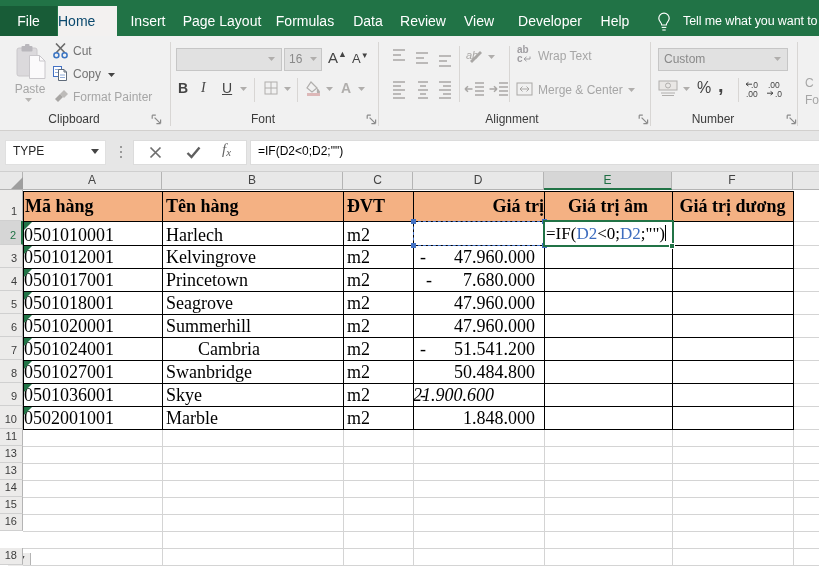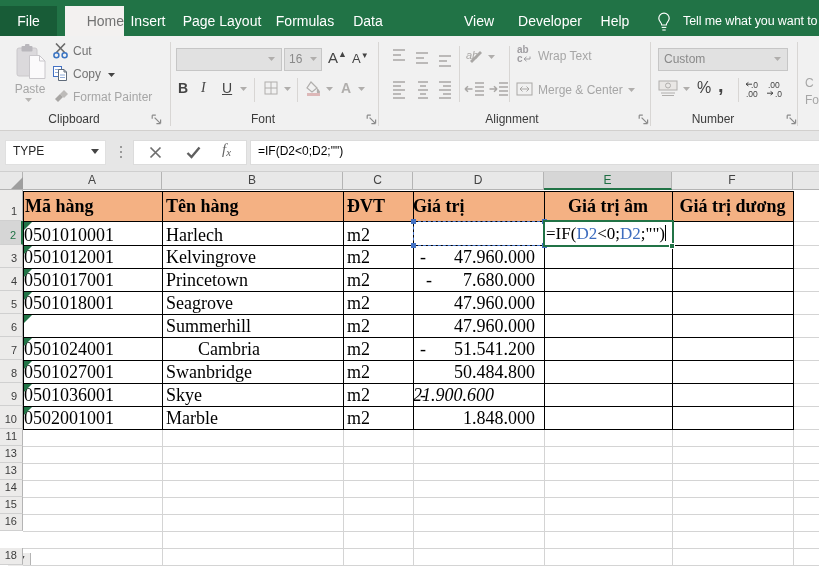--- a/index.html
+++ b/index.html
@@ -4,22 +4,22 @@
 <style>
   * { margin:0; padding:0; box-sizing:border-box; }
   html,body { width:819px; height:566px; overflow:hidden; }
   #app { position:relative; width:819px; height:566px; background:#fff;
          font-family:"Liberation Sans", sans-serif; }
   .abs { position:absolute; }
   
   #topbar { position:absolute; left:0; top:0; width:819px; height:36px; background:#217346; }
   #filetab { position:absolute; left:0; top:6px; width:57px; height:30px; background:#185c37;
              color:#fff; font-size:14px; text-align:center; line-height:30px; }
-  #hometab { position:absolute; left:65px; top:6px; width:59px; height:30px; background:#f3f1f0;
-             color:#737373; font-size:14px; text-align:right; line-height:30px; }
+  #hometab { position:absolute; left:58px; top:6px; width:59px; height:30px; background:#f3f1f0;
+             color:#0c4a6e; font-size:14px; text-align:left; line-height:30px; }
   .tab { position:absolute; top:6px; height:30px; color:#fff; font-size:14px; line-height:30px;
          text-align:center; }
   
   #ribbon { position:absolute; left:0; top:36px; width:819px; height:95px; background:#f1f1f1;
             border-bottom:1px solid #d2d0ce; }
   .gsep { position:absolute; top:6px; width:1px; height:84px; background:#d8d6d4; }
   .glabel { position:absolute; top:112px; font-size:12px; color:#3b3b3b; text-align:center; }
   .launch { position:absolute; top:79px; width:12px; height:12px; }
   .gray { color:#a6a6a6; }
   .dk { color:#737373; }
@@ -44,20 +44,21 @@
 <body>
 <div id="app">
 
   <div id="topbar"></div>
   <div id="filetab">File</div>
   <div id="hometab">Home</div>
   <div class="tab" style="left:116px;width:64px;">Insert</div>
   <div class="tab" style="left:180px;width:84px;">Page Layout</div>
   <div class="tab" style="left:264px;width:82px;">Formulas</div>
   <div class="tab" style="left:346px;width:44px;">Data</div>
+  <div class="tab" style="left:390px;width:66px;">Review</div>
   <div class="tab" style="left:456px;width:46px;">View</div>
   <div class="tab" style="left:502px;width:96px;">Developer</div>
   <div class="tab" style="left:598px;width:34px;">Help</div>
   <svg class="abs" style="left:656px;top:12px;" width="16" height="20" viewBox="0 0 16 20">
     <path d="M8 1.1 a5.2 5.2 0 0 1 5.2 5.2 c0 2.1 -1.1 3.2 -1.9 4.2 c-.6 .8 -1 1.5 -1 2.5 l-4.6 0 c0 -1 -.4 -1.7 -1 -2.5 c-.8 -1 -1.9 -2.1 -1.9 -4.2 a5.2 5.2 0 0 1 5.2 -5.2 z" fill="none" stroke="#fff" stroke-width="1.2"></path>
     <line x1="5.7" y1="15.4" x2="10.3" y2="15.4" stroke="#fff" stroke-width="1.1"></line>
     <line x1="6.3" y1="18" x2="9.7" y2="18" stroke="#fff" stroke-width="1.1"></line>
   </svg>
   <div class="tab" style="left:683px;width:140px;text-align:left;font-size:12.5px;letter-spacing:-0.1px;">Tell me what you want to</div>
 
@@ -331,40 +332,41 @@
   <div class="abs" style="left:23px;top:191px;width:1px;height:239px;background:#000;"></div>
   <div class="abs" style="left:162px;top:191px;width:1px;height:239px;background:#000;"></div>
   <div class="abs" style="left:343px;top:191px;width:1px;height:239px;background:#000;"></div>
   <div class="abs" style="left:413px;top:191px;width:1px;height:239px;background:#000;"></div>
   <div class="abs" style="left:544px;top:191px;width:1px;height:239px;background:#000;"></div>
   <div class="abs" style="left:672px;top:191px;width:1px;height:239px;background:#000;"></div>
   <div class="abs" style="left:793px;top:191px;width:1px;height:239px;background:#000;"></div>
   <div class="abs serif" style="left:25px;top:196px;font-size:18px;font-weight:bold;font-family:Liberation Serif, serif;">Mã hàng</div>
   <div class="abs serif" style="left:166px;top:196px;font-size:18px;font-weight:bold;">Tên hàng</div>
   <div class="abs serif" style="left:347px;top:196px;font-size:18px;font-weight:bold;">ĐVT</div>
-  <div class="abs serif" style="left:413px;top:196px;width:131px;text-align:left;font-size:18px;font-weight:bold;">Giá trị</div>
+  <div class="abs serif" style="left:413px;top:196px;width:131px;text-align:right;font-size:18px;font-weight:bold;">Giá trị</div>
   <div class="abs serif" style="left:544px;top:196px;width:128px;text-align:center;font-size:18px;font-weight:bold;">Giá trị âm</div>
   <div class="abs serif" style="left:672px;top:196px;width:121px;text-align:center;font-size:18px;font-weight:bold;">Giá trị dương</div>
   <div class="abs serif" style="left:24px;top:225px;font-size:18px;">0501010001</div>
   <div class="abs serif" style="left:166px;top:225px;font-size:18px;">Harlech</div>
   <div class="abs serif" style="left:347px;top:225px;font-size:18px;">m2</div>
   <div class="abs serif" style="left:24px;top:247px;font-size:18px;">0501012001</div>
   <div class="abs serif" style="left:166px;top:247px;font-size:18px;">Kelvingrove</div>
   <div class="abs serif" style="left:347px;top:247px;font-size:18px;">m2</div>
   <div class="abs serif" style="left:420px;top:247px;font-size:18px;">-</div>
   <div class="abs serif" style="left:413px;top:247px;width:122px;text-align:right;font-size:18px;">47.960.000</div>
   <div class="abs serif" style="left:24px;top:270px;font-size:18px;">0501017001</div>
   <div class="abs serif" style="left:166px;top:270px;font-size:18px;">Princetown</div>
   <div class="abs serif" style="left:347px;top:270px;font-size:18px;">m2</div>
   <div class="abs serif" style="left:426px;top:270px;font-size:18px;">-</div>
   <div class="abs serif" style="left:413px;top:270px;width:122px;text-align:right;font-size:18px;">7.680.000</div>
   <div class="abs serif" style="left:24px;top:293px;font-size:18px;">0501018001</div>
   <div class="abs serif" style="left:166px;top:293px;font-size:18px;">Seagrove</div>
   <div class="abs serif" style="left:347px;top:293px;font-size:18px;">m2</div>
   <div class="abs serif" style="left:413px;top:293px;width:122px;text-align:right;font-size:18px;">47.960.000</div>
+  <div class="abs serif" style="left:24px;top:316px;font-size:18px;">0501020001</div>
   <div class="abs serif" style="left:166px;top:316px;font-size:18px;">Summerhill</div>
   <div class="abs serif" style="left:347px;top:316px;font-size:18px;">m2</div>
   <div class="abs serif" style="left:413px;top:316px;width:122px;text-align:right;font-size:18px;">47.960.000</div>
   <div class="abs serif" style="left:24px;top:339px;font-size:18px;">0501024001</div>
   <div class="abs serif" style="left:166px;top:339px;font-size:18px;margin-left:32px;">Cambria</div>
   <div class="abs serif" style="left:347px;top:339px;font-size:18px;">m2</div>
   <div class="abs serif" style="left:420px;top:339px;font-size:18px;">-</div>
   <div class="abs serif" style="left:413px;top:339px;width:122px;text-align:right;font-size:18px;">51.541.200</div>
   <div class="abs serif" style="left:24px;top:362px;font-size:18px;">0501027001</div>
   <div class="abs serif" style="left:166px;top:362px;font-size:18px;">Swanbridge</div>

